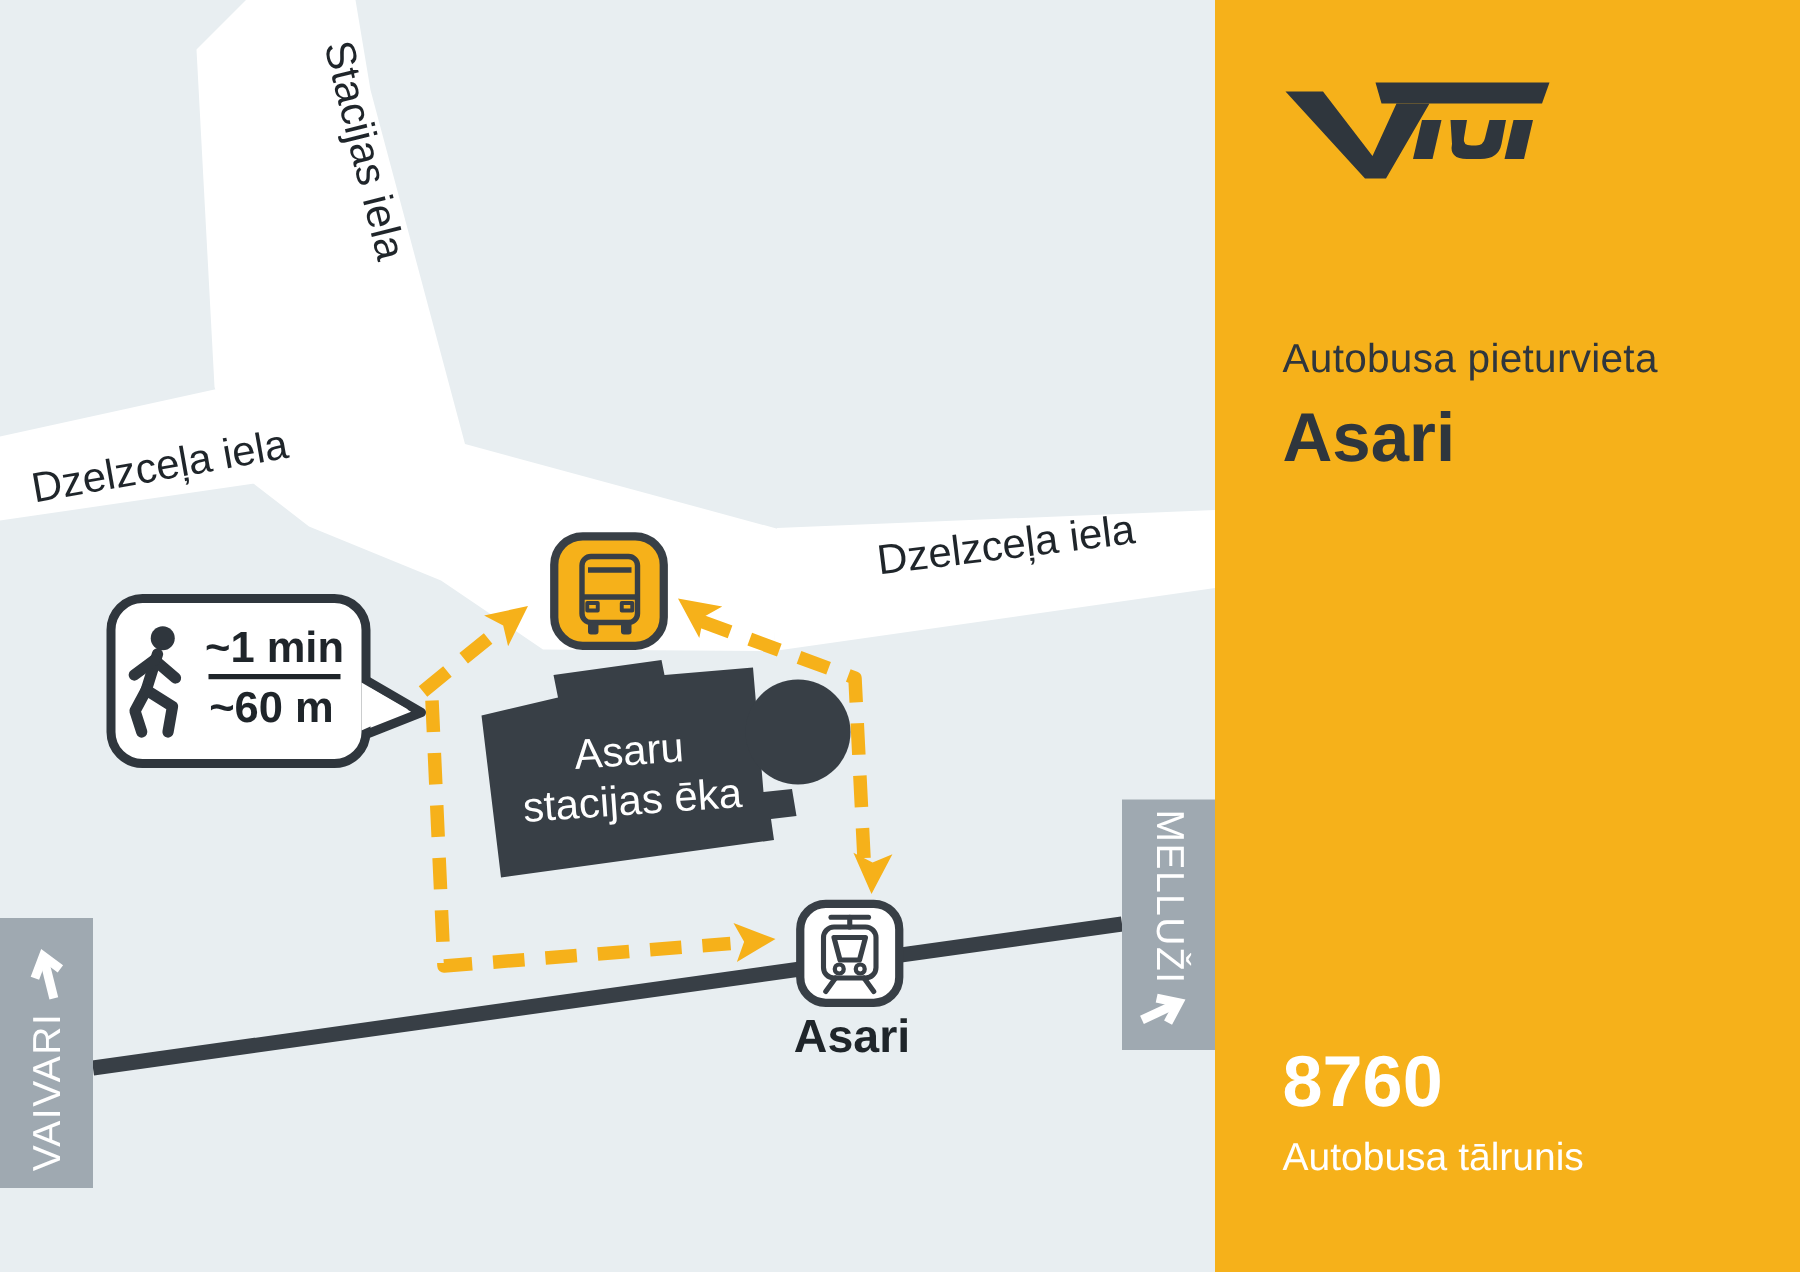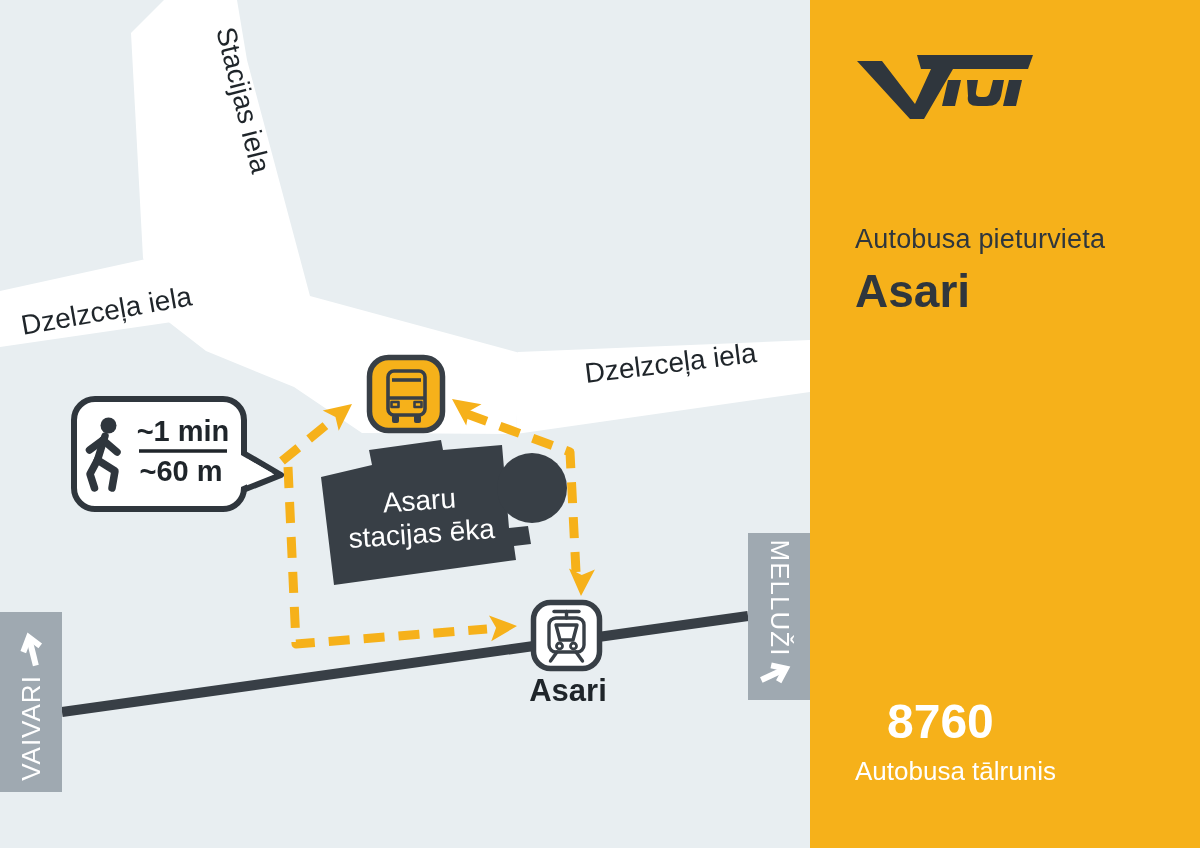--- a/index.html
+++ b/index.html
@@ -2,21 +2,21 @@
 <html><head>
 <meta charset="utf-8">
 <style>
   html,body{margin:0;padding:0;}
   body{width:1200px;height:848px;font-family:"Liberation Sans",sans-serif;overflow:hidden;}
   .poster{position:relative;width:1200px;height:848px;display:flex;background:#E8EEF1;}
   .map-area{position:relative;width:810px;height:848px;flex:0 0 810px;}
   .sidebar{position:relative;width:390px;height:848px;flex:0 0 390px;background:#F6B11A;}
   .sidebar .subtitle{position:absolute;left:45px;top:224px;font-size:27px;font-weight:500;color:#2F363D;letter-spacing:.2px;}
   .sidebar .title{position:absolute;left:45px;top:264px;font-size:46px;font-weight:700;color:#2F363D;}
-  .sidebar .phone{position:absolute;left:45px;top:694px;font-size:48px;font-weight:700;color:#FFFFFF;margin-left:32px;}
+  .sidebar .phone{position:absolute;left:45px;top:694px;font-size:48px;font-weight:700;color:#FFFFFF;}
   .sidebar .phone-caption{position:absolute;left:45px;top:756px;font-size:26px;font-weight:500;color:#FFFFFF;}
   svg text{font-family:"Liberation Sans",sans-serif;}
 </style>
 </head>
 <body>
 
 <div class="poster">
 
   <div class="map-area">
     <svg width="810" height="848" viewBox="0 0 810 848">

